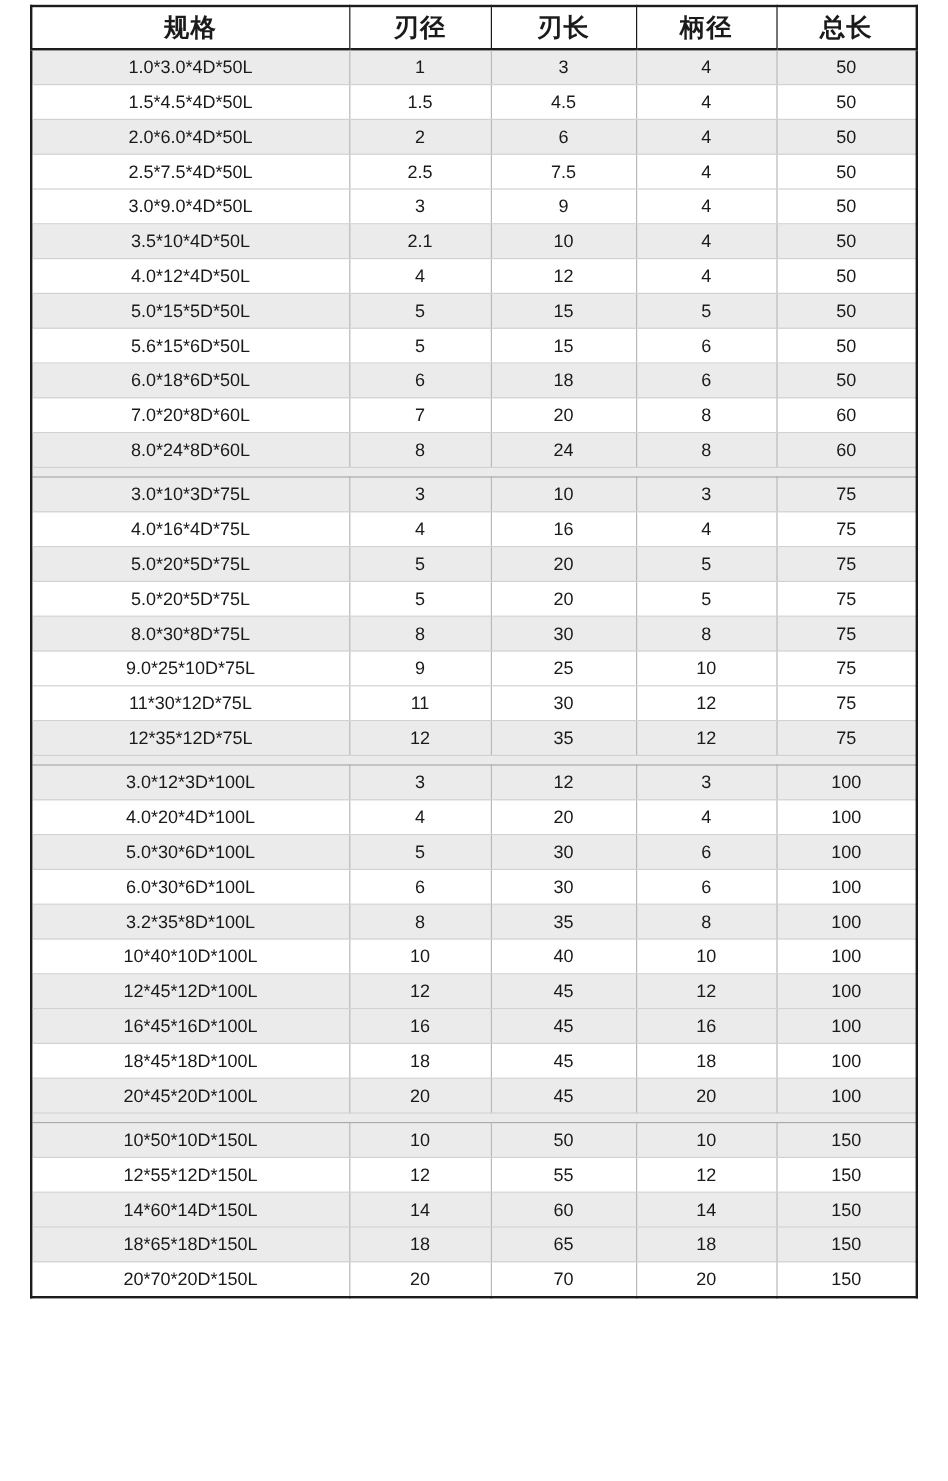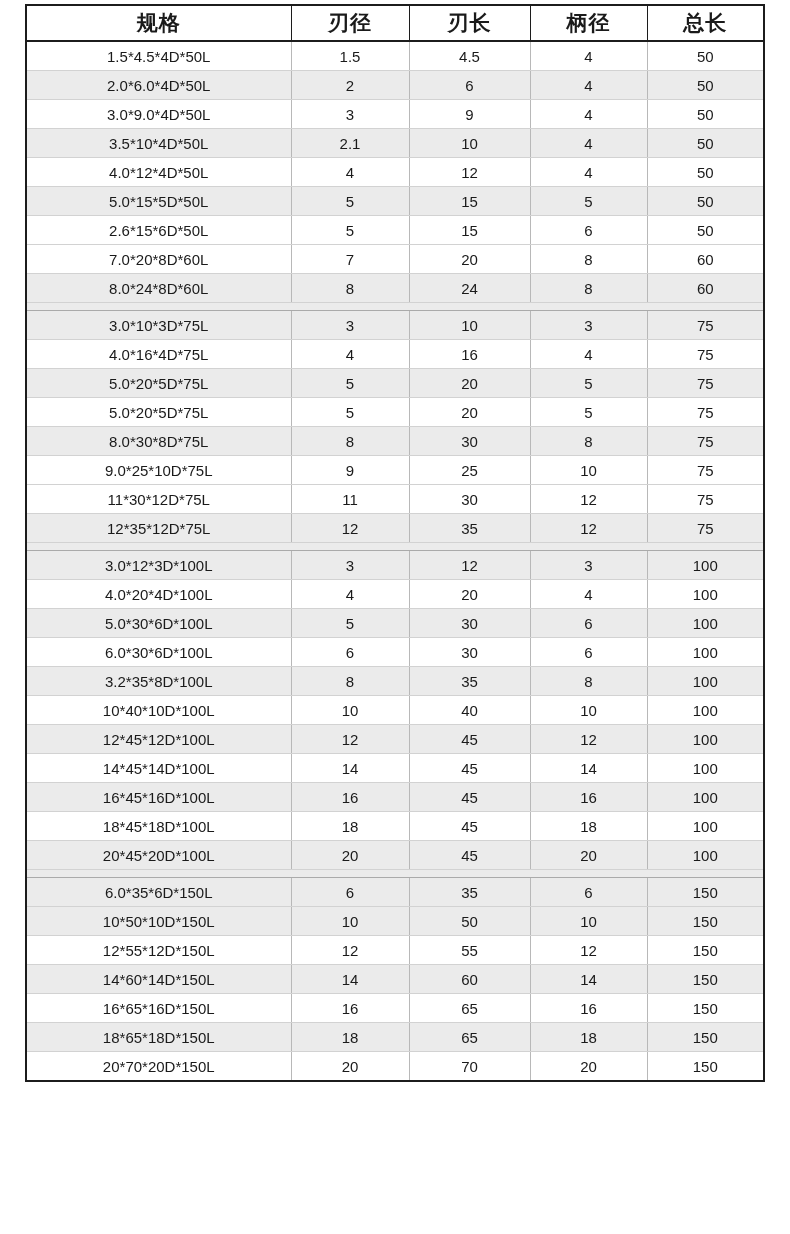--- a/index.html
+++ b/index.html
@@ -97,35 +97,49 @@
     <thead>
       <tr>
         <th>规格</th>
         <th>刃径</th>
         <th>刃长</th>
         <th>柄径</th>
         <th>总长</th>
       </tr>
     </thead>
     <tbody id="table-body">
+        <tr class="odd">
+          <td>1.0*3.0*4D*50L</td>
+          <td>1</td>
+          <td>3</td>
+          <td>4</td>
+          <td>50</td>
+        </tr>
         <tr class="even">
           <td>1.5*4.5*4D*50L</td>
           <td>1.5</td>
           <td>4.5</td>
           <td>4</td>
           <td>50</td>
         </tr>
         <tr class="odd">
           <td>2.0*6.0*4D*50L</td>
           <td>2</td>
           <td>6</td>
           <td>4</td>
           <td>50</td>
         </tr>
         <tr class="even">
+          <td>2.5*7.5*4D*50L</td>
+          <td>2.5</td>
+          <td>7.5</td>
+          <td>4</td>
+          <td>50</td>
+        </tr>
+        <tr class="even">
           <td>3.0*9.0*4D*50L</td>
           <td>3</td>
           <td>9</td>
           <td>4</td>
           <td>50</td>
         </tr>
         <tr class="odd">
           <td>3.5*10*4D*50L</td>
           <td>2.1</td>
           <td>10</td>
@@ -140,23 +154,30 @@
           <td>50</td>
         </tr>
         <tr class="odd">
           <td>5.0*15*5D*50L</td>
           <td>5</td>
           <td>15</td>
           <td>5</td>
           <td>50</td>
         </tr>
         <tr class="even">
-          <td>2.6*15*6D*50L</td>
+          <td>5.6*15*6D*50L</td>
           <td>5</td>
           <td>15</td>
+          <td>6</td>
+          <td>50</td>
+        </tr>
+        <tr class="odd">
+          <td>6.0*18*6D*50L</td>
+          <td>6</td>
+          <td>18</td>
           <td>6</td>
           <td>50</td>
         </tr>
         <tr class="even">
           <td>7.0*20*8D*60L</td>
           <td>7</td>
           <td>20</td>
           <td>8</td>
           <td>60</td>
         </tr>
@@ -269,27 +290,20 @@
           <td>10</td>
           <td>40</td>
           <td>10</td>
           <td>100</td>
         </tr>
         <tr class="odd">
           <td>12*45*12D*100L</td>
           <td>12</td>
           <td>45</td>
           <td>12</td>
-          <td>100</td>
-        </tr>
-        <tr class="even">
-          <td>14*45*14D*100L</td>
-          <td>14</td>
-          <td>45</td>
-          <td>14</td>
           <td>100</td>
         </tr>
         <tr class="odd">
           <td>16*45*16D*100L</td>
           <td>16</td>
           <td>45</td>
           <td>16</td>
           <td>100</td>
         </tr>
         <tr class="even">
@@ -303,54 +317,40 @@
           <td>20*45*20D*100L</td>
           <td>20</td>
           <td>45</td>
           <td>20</td>
           <td>100</td>
         </tr>
         <tr class="group-gap">
           <td colspan="5"></td>
         </tr>
         <tr class="odd">
-          <td>6.0*35*6D*150L</td>
-          <td>6</td>
-          <td>35</td>
-          <td>6</td>
-          <td>150</td>
-        </tr>
-        <tr class="odd">
           <td>10*50*10D*150L</td>
           <td>10</td>
           <td>50</td>
           <td>10</td>
           <td>150</td>
         </tr>
         <tr class="even">
           <td>12*55*12D*150L</td>
           <td>12</td>
           <td>55</td>
           <td>12</td>
           <td>150</td>
         </tr>
         <tr class="odd">
           <td>14*60*14D*150L</td>
           <td>14</td>
           <td>60</td>
           <td>14</td>
           <td>150</td>
         </tr>
-        <tr class="even">
-          <td>16*65*16D*150L</td>
-          <td>16</td>
-          <td>65</td>
-          <td>16</td>
-          <td>150</td>
-        </tr>
         <tr class="odd">
           <td>18*65*18D*150L</td>
           <td>18</td>
           <td>65</td>
           <td>18</td>
           <td>150</td>
         </tr>
         <tr class="even">
           <td>20*70*20D*150L</td>
           <td>20</td>

